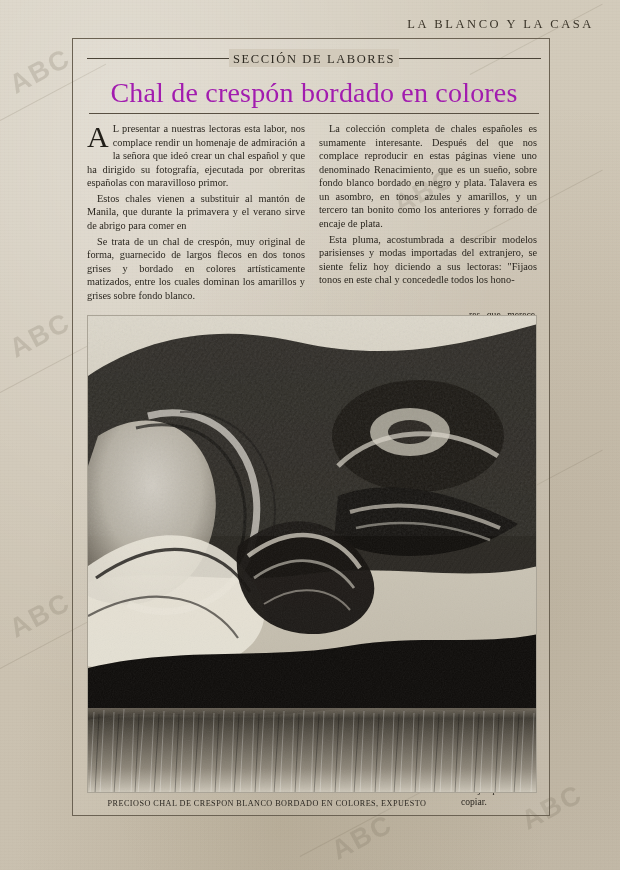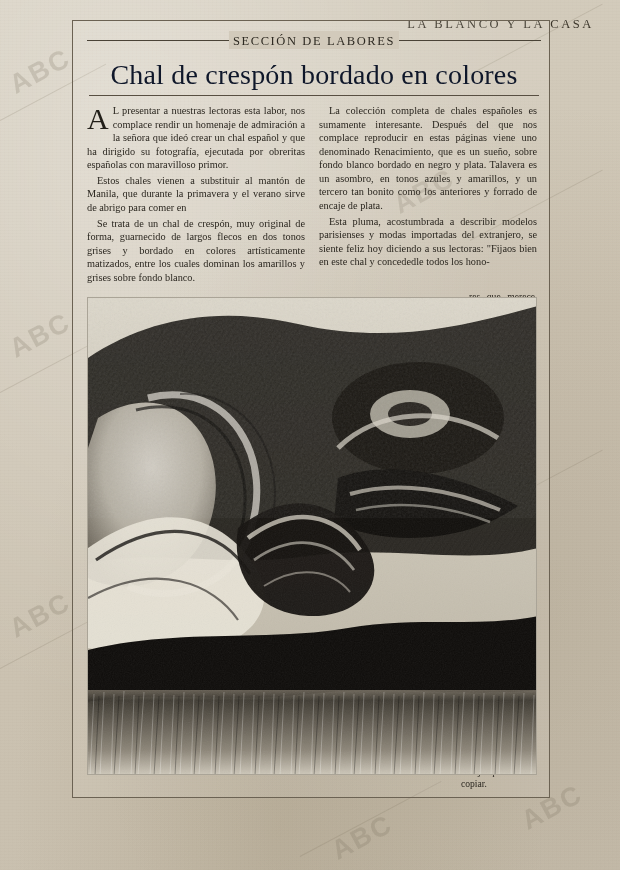--- a/index.html
+++ b/index.html
@@ -62,21 +62,21 @@
     font-family: "Liberation Serif", serif;
     font-size: 12.5px;
     letter-spacing: 2.6px;
     color: #3a3429;
   }
 
   
   .sheet {
     position: absolute;
     left: 72px;
-    top: 20px;
+    top: 38px;
     width: 478px;
     height: 778px;
     border: 1px solid #6b6253;
     box-sizing: border-box;
     background: rgba(255,255,255,0.09);
     padding: 8px 8px 6px 14px;
   }
 
   .kicker-wrap {
     text-align: center;
@@ -112,21 +112,21 @@
     background: #d2cabb;
     z-index: 1;
   }
 
   h1.headline {
     font-family: "Liberation Serif", serif;
     font-weight: normal;
     font-size: 28px;
     text-align: center;
     margin: 10px 0 4px 0;
-    color: #0f172a;
+    color: #a21caf;
     letter-spacing: .2px;
   }
   .headline-rule {
     border: 0;
     border-top: 1px solid #584f42;
     margin: 4px 2px 8px 2px;
   }
 
   .cols {
     display: flex;
@@ -228,21 +228,21 @@
   <hr class="headline-rule">
 
   <div class="cols">
     <div class="col">
       <p class="dropcap-para noind"><span class="dropcap">A</span><span>L presentar a nuestras lectoras esta labor, nos complace rendir un homenaje de admiración a la señora que ideó crear un chal español y que ha dirigido su fotografía, ejecutada por obreritas españolas con maravilloso primor.</span></p>
       <p>Estos chales vienen a substituir al mantón de Manila, que durante la primavera y el verano sirve de abrigo para comer en</p>
       <p>Se trata de un chal de crespón, muy original de forma, guarnecido de largos flecos en dos tonos grises y bordado en colores artísticamente matizados, entre los cuales dominan los amarillos y grises sobre fondo blanco.</p>
     </div>
     <div class="col">
       <p>La colección completa de chales españoles es sumamente interesante. Después del que nos complace reproducir en estas páginas viene uno denominado Renacimiento, que es un sueño, sobre fondo blanco bordado en negro y plata. Talavera es un asombro, en tonos azules y amarillos, y un tercero tan bonito como los anteriores y forrado de encaje de plata.</p>
-      <p>Esta pluma, acostumbrada a describir modelos parisienses y modas importadas del extranjero, se siente feliz hoy diciendo a sus lectoras: "Fijaos bien en este chal y concededle todos los hono-</p>
+      <p>Esta pluma, acostumbrada a describir modelos parisienses y modas importadas del extranjero, se siente feliz hoy diciendo a sus lectoras: "Fijaos tonos en este chal y concededle todos los hono-</p>
     </div>
   </div>
 
   <div class="lower">
     <div class="col-block">
       <div class="figure">
         <div class="imgwrap">
           <svg viewBox="0 0 450 478" width="450" height="478" preserveAspectRatio="none">
             <defs>
               <linearGradient id="bgGrad" x1="0" y1="0" x2="0" y2="1">
@@ -395,20 +395,21 @@
                 <line x1="431" y1="398" x2="426" y2="478"></line>
             </g>
 
             <rect x="0" y="0" width="450" height="478" filter="url(#rough)" opacity="0.22"></rect>
             <rect x="0" y="0" width="450" height="200" filter="url(#rough2)" opacity="0.18"></rect>
           </svg>
         </div>
       </div>
 
       <div class="caption">
+        <div>PRECIOSO CHAL DE CRESPON BLANCO BORDADO EN COLORES, EXPUESTO</div>
       </div>
     </div>
 
     <div class="narrow-col">
       <p class="noind">res que merece por su belleza, su originalidad y su primor, y decid muy alto que está hecho en E s p a ñ a y por manos españolas."</p>
       <p>En la fotografía, a pesar de ser inmejorable, no se aprecian todos los detalles de esta obra magna, que representa un estudio de los bordados españoles antiguos para adaptar su técnica a dibujos modernos trazados con libertad absoluta.</p>
       <p>C a d a  chal, según su estilo, se borda de diferente modo, y las obreras necesitan saber: primero, bordar como en blanco, con puntada corta e igual; segundo, matizar con suavidades de esfumino y valentía de pincelada firme, y tercero, conocer el dibujo que han de copiar.</p>
     </div>
   </div>
 

